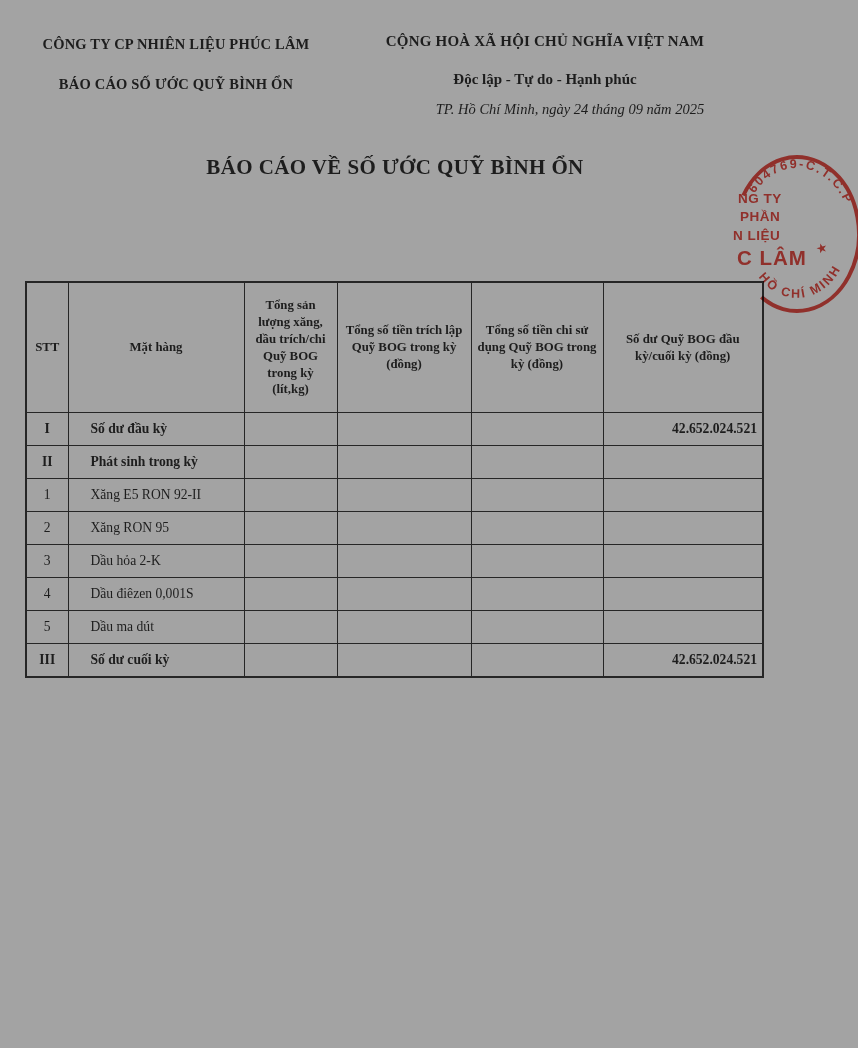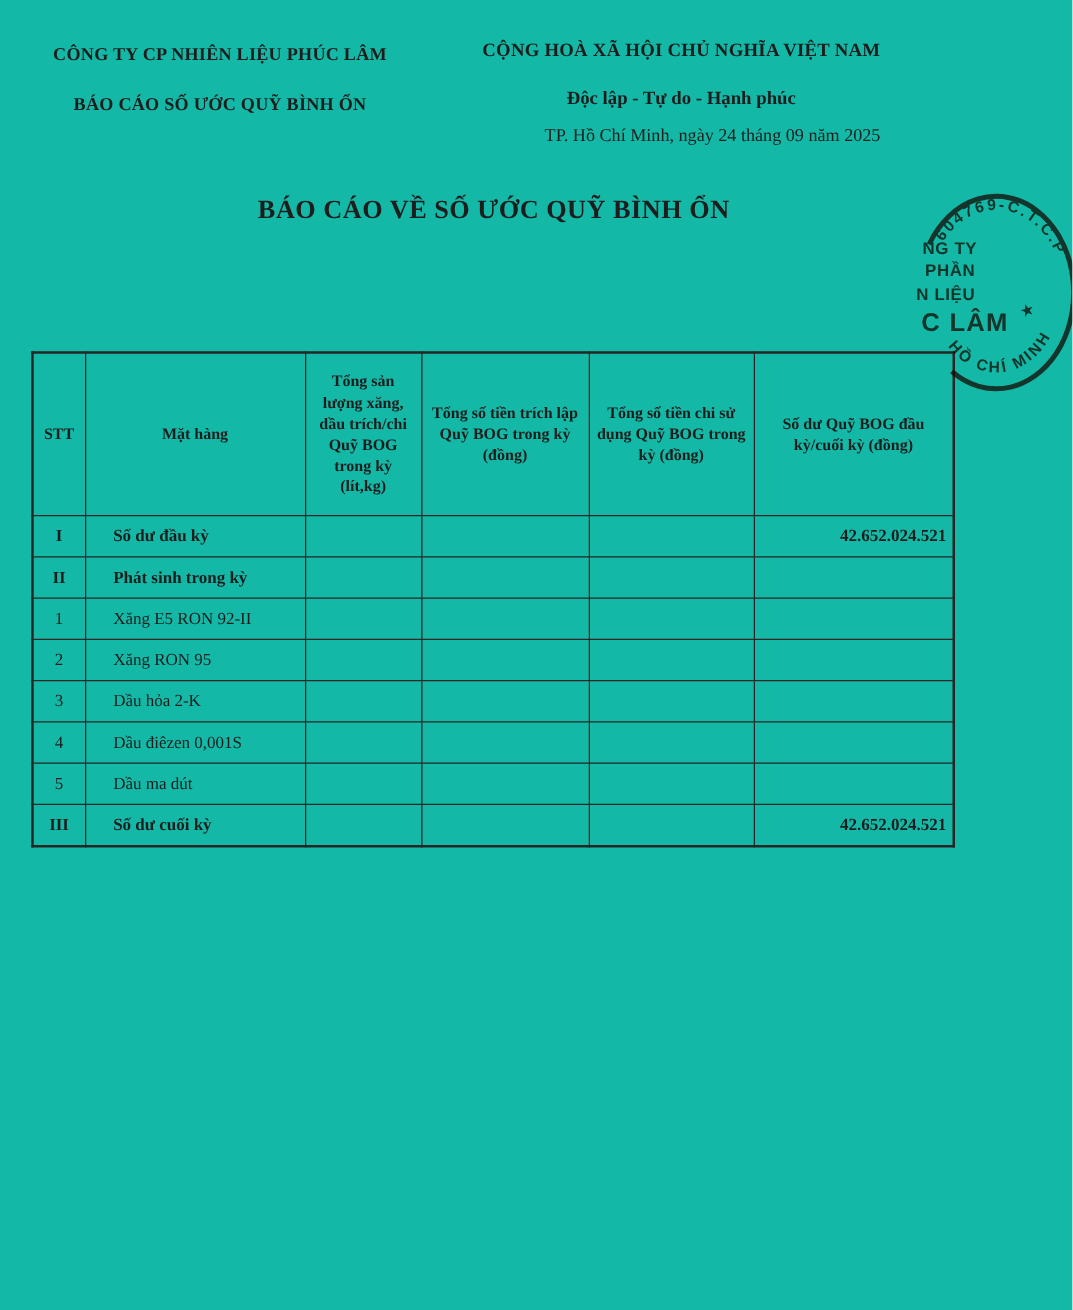--- a/index.html
+++ b/index.html
@@ -1,28 +1,28 @@
 <!DOCTYPE html>
 <html style="--stamp: #e03a32;"><head>
 <meta charset="utf-8">
 <style>
   * { margin:0; padding:0; box-sizing:border-box; }
   html,body { background:#ffffff; }
   body { width:858px; height:1048px; font-family:"Liberation Serif","DejaVu Serif",serif; color:#1d1d1d; }
-  .page { position:relative; width:858px; height:1048px; background:#14b8a6; overflow:hidden; }
+  .page { position:relative; width:858px; height:1048px; background:#a3a3a3; overflow:hidden; }
 
   
   .hdr-left { position:absolute; left:40px; top:36px; width:272px; text-align:center; }
   .hdr-left .company { font-weight:bold; font-size:14.5px; letter-spacing:.2px; }
   .hdr-left .report  { font-weight:bold; font-size:14.5px; margin-top:23px; letter-spacing:.2px; }
 
   .hdr-right { position:absolute; left:382px; top:33px; width:326px; text-align:center; }
   .hdr-right .national { font-weight:bold; font-size:15px; letter-spacing:.2px; }
   .hdr-right .motto    { font-weight:bold; font-size:15px; margin-top:21px; }
-  .hdr-right .dateline { font-size:14.5px; margin-top:13px; position:relative; left:25px; white-space:nowrap; }
+  .hdr-right .dateline { font-style:italic; font-size:14.5px; margin-top:13px; position:relative; left:25px; white-space:nowrap; }
 
   
   .doc-title { position:absolute; left:0; top:155px; width:790px; text-align:center; font-weight:bold; font-size:21px; letter-spacing:.4px; }
 
   
   .intro { position:absolute; left:25px; top:236px; width:737px; font-size:13.6px; line-height:1.38; }
   .intro .l1 { white-space:nowrap; letter-spacing:-.15px; }
   .intro .l2 { text-align:center; }
 
   

